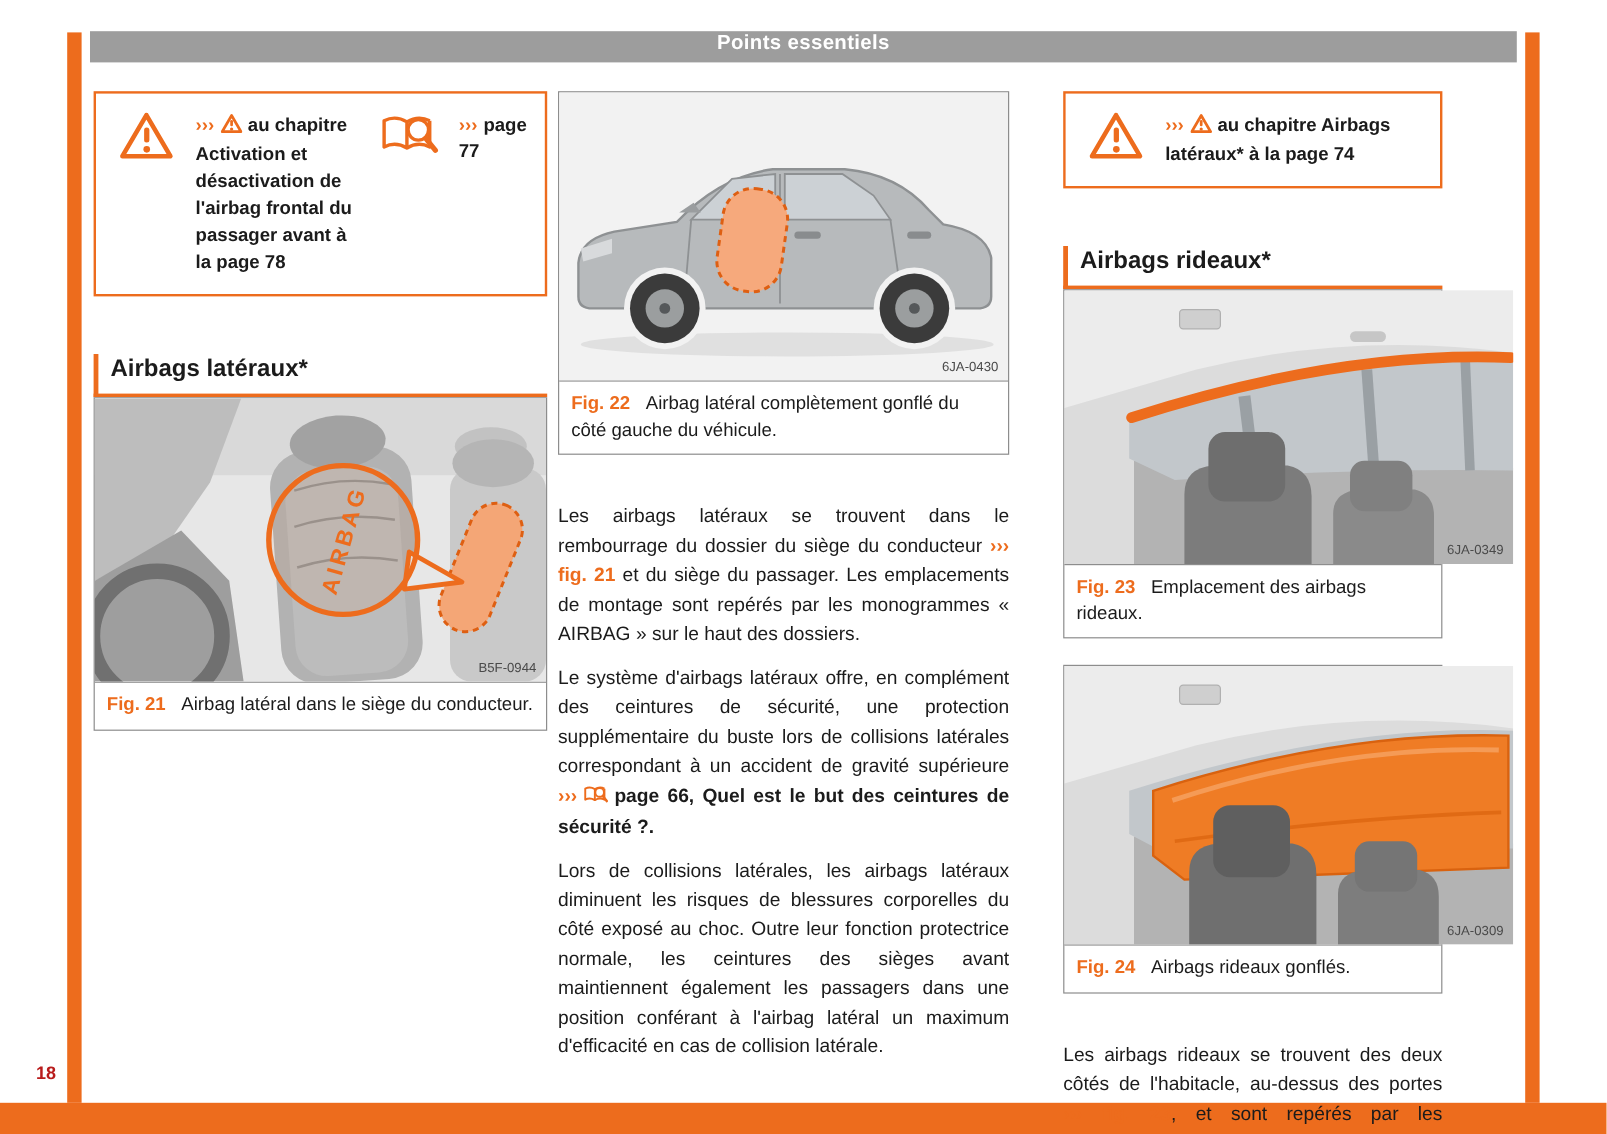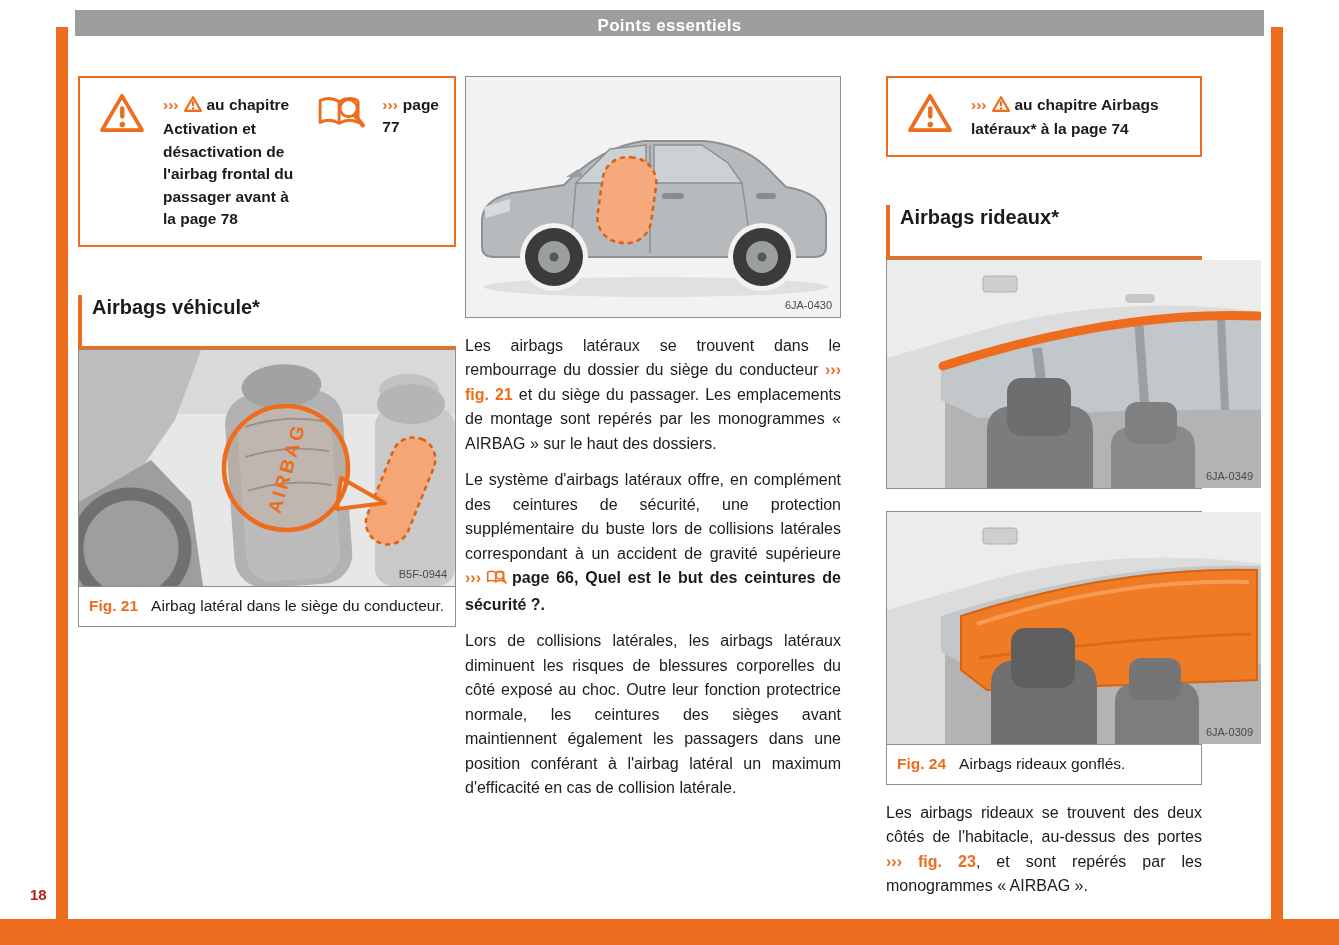--- a/index.html
+++ b/index.html
@@ -1,52 +1,52 @@
 <!DOCTYPE html>
 <html lang="fr" style="--accent: #ED6C1D; --header-bg: #9D9D9D;"><head>
 <meta charset="utf-8">
 <style>
   :root { --accent:#ED6C1D; --header-bg:#9D9D9D; }
   * { box-sizing:border-box; margin:0; padding:0; }
   html,body { background:#ffffff; }
   body { font-family:"Liberation Sans", sans-serif; color:#1b1b1b; }
   .page { position:relative; width:1339px; height:945px; background:#fff; overflow:hidden; }
 
-  .header-bar { position:absolute; left:75px; top:10px; width:1189px; height:26px;
+  .header-bar { position:absolute; left:75px; top:26px; width:1189px; height:26px;
     background:var(--header-bg); color:#fff; font-size:17px; font-weight:bold;
-    display:flex; align-items:flex-end; justify-content:center; letter-spacing:.3px; }
+    display:flex; align-items:flex-start; justify-content:center; letter-spacing:.3px; }
   .edge-left  { position:absolute; left:56px;  top:27px; width:12px; height:892px; background:var(--accent); }
   .edge-right { position:absolute; left:1271px; top:27px; width:12px; height:892px; background:var(--accent); }
   .bottom-bar { position:absolute; left:0; top:919px; width:1339px; height:26px; background:var(--accent); }
   .page-number { position:absolute; left:30px; top:886px; font-size:15px; font-weight:bold; color:#b91c1c; }
 
   .col { position:absolute; top:76px; }
   .col1 { left:78px;  width:378px; }
   .col2 { left:465px; width:376px; }
   .col3 { left:886px; width:316px; }
 
   .notice { border:2px solid var(--accent); padding:14px 15px; display:flex; flex-direction:row; gap:20px; background:#fff; }
   .notice-row { display:flex; gap:14px; align-items:flex-start; }
   .notice-icon { flex:0 0 54px; display:flex; justify-content:center; padding-top:1px; }
   .notice-text { font-size:15.5px; font-weight:bold; line-height:1.45; padding-top:2px; }
   .arrows { color:var(--accent); font-weight:bold; margin-right:5px; }
   .inline-icon { display:inline-block; vertical-align:-2px; margin-right:5px; }
 
   .section-heading { margin-top:48px; border-left:4px solid var(--accent); border-bottom:3px solid var(--accent);
-    padding:1px 0 27px 10px; font-size:20px; font-weight:bold; }
+    padding:1px 0 9px 10px; font-size:20px; font-weight:bold; }
 
   .figure { border:1px solid #8d8d8d; background:#fff; }
   .figure.gap { margin-top:22px; }
   .fig-image { display:block; }
   .fig-image svg { display:block; }
   .fig-caption { border-top:1px solid #8d8d8d; padding:8px 10px 9px; font-size:15.5px; line-height:1.4; }
   .fig-label { color:var(--accent); font-weight:bold; margin-right:13px; white-space:nowrap; }
 
   .para { margin-top:12px; font-size:16px; line-height:1.53; text-align:justify; }
-  .para.first { margin-top:16px; }
+  .para.first { margin-top:40px; }
   .ref { color:var(--accent); font-weight:bold; }
   .bold-dark { font-weight:bold; color:#1b1b1b; }
 
   .img-code { font-family:"Liberation Sans", sans-serif; }
 </style>
 </head>
 <body>
 
 <div class="page">
 
@@ -85,21 +85,21 @@
             <circle cx="34" cy="16" r="9" fill="#fff" stroke="#ED6C1D" stroke-width="3"></circle>
             <line x1="40.5" y1="23.5" x2="49" y2="34" stroke="#ED6C1D" stroke-width="4.5" stroke-linecap="round"></line>
           </svg>
         </span>
         <div class="notice-text">
           <span class="arrows">›››</span><span>page 77</span>
         </div>
       </div>
     </div>
 
-    <h2 class="section-heading">Airbags véhicule*</h2>
+    <h2 class="section-heading">Airbags latéraux*</h2>
 
     <div class="figure">
       <div class="fig-image">
         <svg width="376" height="236" viewBox="0 0 376 236">
           <rect width="376" height="236" fill="#e7e7e7"></rect>
           <rect width="376" height="64" fill="#d9d9d9"></rect>
           <ellipse cx="330" cy="40" rx="30" ry="16" fill="#c2c2c2"></ellipse>
           <polygon points="0,0 122,0 96,70 60,122 0,152" fill="#bdbdbd"></polygon>
           <polygon points="0,152 72,110 112,152 124,236 0,236" fill="#9e9e9e"></polygon>
           <circle cx="52" cy="198" r="54" fill="none" stroke="#707070" stroke-width="13"></circle>
@@ -156,20 +156,23 @@
             <circle cx="296" cy="180" r="29" fill="#3b3b3b"></circle>
             <circle cx="296" cy="180" r="16" fill="#9b9e9f"></circle>
             <circle cx="296" cy="180" r="4.5" fill="#55585a"></circle>
           </g>
           <g transform="rotate(8 160 122)">
             <rect x="134" y="80" width="54" height="86" rx="25" fill="#f6a97c" stroke="#de5f12" stroke-width="2.5" stroke-dasharray="5 4"></rect>
           </g>
           <text class="img-code" x="366" y="232" text-anchor="end" font-size="11" fill="#4a4a4a">6JA-0430</text>
         </svg>
       </div>
+      <div class="fig-caption">
+        <span class="fig-label">Fig. 22</span><span>Airbag latéral complètement gonflé du côté gauche du véhicule.</span>
+      </div>
     </div>
 
     <p class="para first"><span>Les airbags latéraux se trouvent dans le rembourrage du dossier du siège du conducteur </span><span class="ref">››› fig. 21</span><span> et du siège du passager. Les emplacements de montage sont repérés par les monogrammes « AIRBAG » sur le haut des dossiers.</span></p>
 
     <p class="para"><span>Le système d'airbags latéraux offre, en complément des ceintures de sécurité, une protection supplémentaire du buste lors de collisions latérales correspondant à un accident de gravité supérieure </span><span class="arrows">›››</span><span class="inline-icon"><svg width="21" height="16" viewBox="0 0 52 40">
             <path d="M4 8 Q14 3 24 9 L24 32 Q14 26 4 31 Z" fill="none" stroke="#ED6C1D" stroke-width="4" stroke-linejoin="round"></path>
             <path d="M44 8 Q34 3 24 9 M44 8 L44 31 Q34 26 24 32" fill="none" stroke="#ED6C1D" stroke-width="4" stroke-linejoin="round"></path>
             <circle cx="34" cy="16" r="9" fill="#fff" stroke="#ED6C1D" stroke-width="4"></circle>
             <line x1="40.5" y1="23.5" x2="49" y2="34" stroke="#ED6C1D" stroke-width="5" stroke-linecap="round"></line>
           </svg></span><span class="bold-dark">page 66, Quel est le but des ceintures de sécurité ?.</span></p>
@@ -213,20 +216,23 @@
           <path d="M56,106 Q230,50 372,56" fill="none" stroke="#ED6C1D" stroke-width="9" stroke-linecap="round"></path>
           <rect x="96" y="16" width="34" height="16" rx="3" fill="#cfcfcf" stroke="#b0b0b0"></rect>
           <rect x="238" y="34" width="30" height="9" rx="4.5" fill="#c6c6c6"></rect>
           <path d="M100,228 L100,170 Q100,148 124,146 L186,146 Q206,150 206,172 L206,228 Z" fill="#7c7c7c"></path>
           <rect x="120" y="118" width="64" height="58" rx="14" fill="#6e6e6e"></rect>
           <path d="M224,228 L224,186 Q224,168 246,166 L292,166 Q308,170 308,188 L308,228 Z" fill="#8a8a8a"></path>
           <rect x="238" y="142" width="52" height="42" rx="12" fill="#808080"></rect>
           <text class="img-code" x="366" y="220" text-anchor="end" font-size="11" fill="#4a4a4a">6JA-0349</text>
         </svg>
       </div>
+      <div class="fig-caption">
+        <span class="fig-label">Fig. 23</span><span>Emplacement des airbags rideaux.</span>
+      </div>
     </div>
 
     <div class="figure gap">
       <div class="fig-image">
         <svg width="374" height="232" viewBox="0 0 374 232">
           <rect width="374" height="232" fill="#dcdcdc"></rect>
           <path d="M0,0 L374,0 L374,52 Q240,34 110,66 L0,98 Z" fill="#ececec"></path>
           <path d="M58,142 L374,148 L374,232 L58,232 Z" fill="#b3b3b3"></path>
           <path d="M54,104 Q230,48 374,54 L374,152 Q240,150 92,160 L54,140 Z" fill="#c2c7cb"></path>
           <path d="M74,104 Q230,54 370,58 L370,168 Q250,172 100,178 L74,158 Z" fill="#ef7c25" stroke="#d9620f" stroke-width="2"></path>

